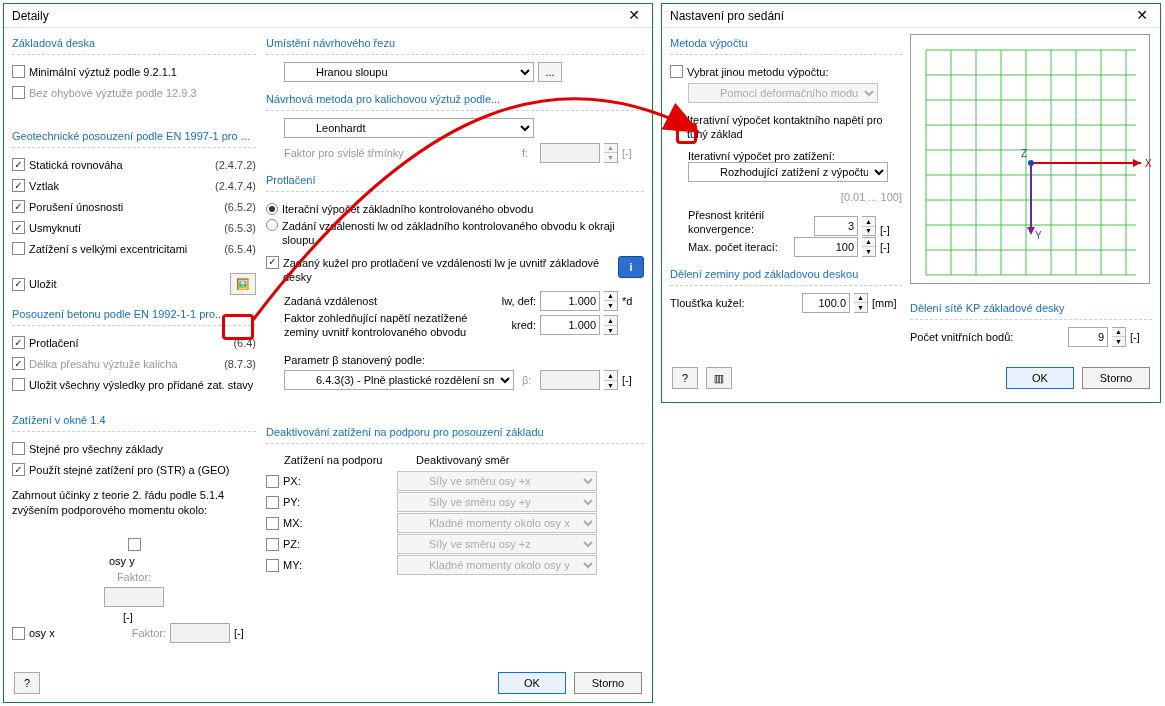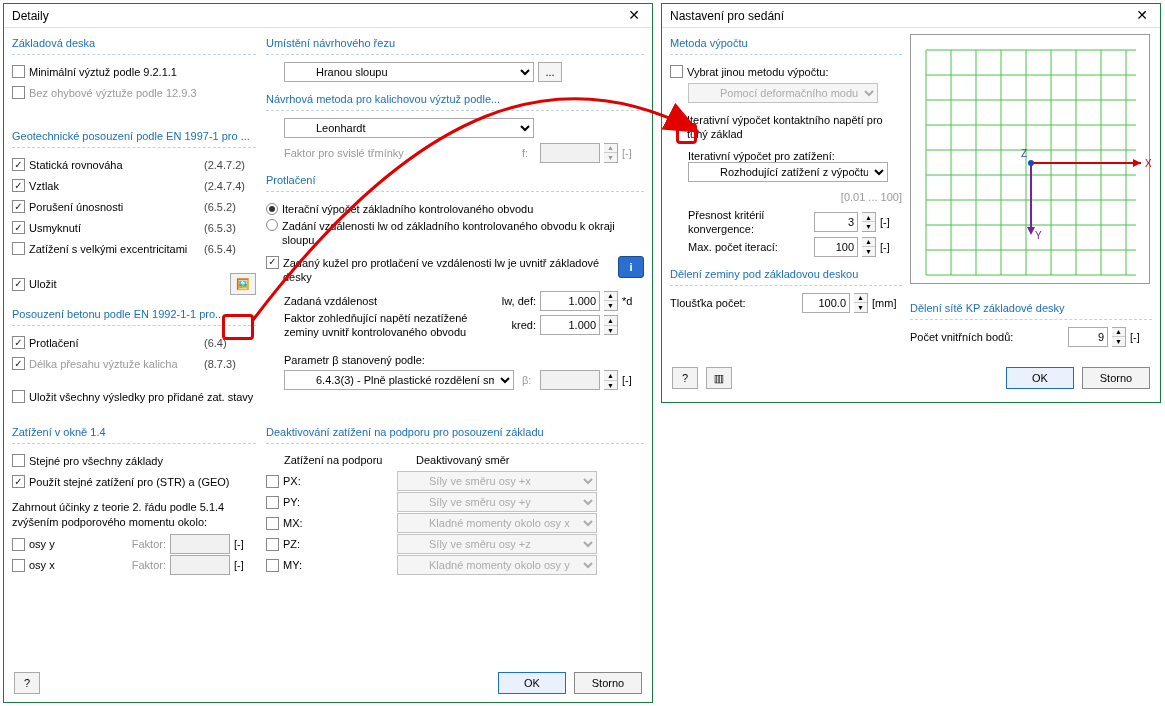--- a/index.html
+++ b/index.html
@@ -77,21 +77,21 @@
     align-items: center;
     justify-content: center;
     background:#fff;
   }
   .radio.checked::after {
     content:"";
     width:6px; height:6px; border-radius:50%;
     background:#333;
   }
   .field-label { flex: 1; }
-  .field-code { color:#444; width:52px; text-align:left; }
+  .field-code { color:#444; width:52px; text-align:right; }
   select, input[type=text] {
     font-family: inherit;
     font-size: 11px;
     border: 1px solid #aaa;
     background: #fff;
     padding: 1px 3px;
   }
   select { height: 20px; padding-left: 27px; }
   select[disabled], input[disabled] { background:#f1f1f1; color:#888; }
   .num-input {
@@ -218,38 +218,38 @@
         <div class="row">
             <span class="check checked"></span>
             <span class="field-label">Protlačení</span>
             <span class="field-code">(6.4)</span>
           </div>
         <div class="row disabled">
             <span class="check checked"></span>
             <span class="field-label">Délka přesahu výztuže kalicha</span>
             <span class="field-code">(8.7.3)</span>
           </div>
-        <div class="row" style="margin-top:12px;">
+        <div class="row" style="margin-top:0;">
             <span class="check"></span>
             <span class="field-label">Uložit všechny výsledky pro přidané zat. stavy</span>
           </div>
       </div>
 
       <div class="group" style="margin-top:16px;">
         <div class="group-title">Zatížení v okně 1.4</div>
         <div class="row">
             <span class="check"></span>
             <span class="field-label">Stejné pro všechny základy</span>
           </div>
         <div class="row">
             <span class="check checked"></span>
             <span class="field-label">Použít stejné zatížení pro (STR) a (GEO)</span>
           </div>
         <div style="margin-top:8px; line-height:1.35;">Zahrnout účinky z teorie 2. řádu podle 5.1.4 zvýšením podporového momentu okolo:</div>
-        <div class="row" style="margin-top:4px;">
+        <div class="row" style="margin-top:20px;flex-direction:column;">
           <span class="check"></span>
           <span style="width:50px;">osy y</span>
           <span style="flex:1;text-align:right;" class="dim">Faktor:</span>
           <input type="text" class="num-input" disabled="" style="">
             <span class="unit">[-]</span>
         </div>
         <div class="row">
           <span class="check"></span>
           <span style="width:50px;">osy x</span>
           <span style="flex:1;text-align:right;" class="dim">Faktor:</span>
@@ -399,44 +399,44 @@
             <span class="field-label" style="line-height:1.3;">Iterativní výpočet kontaktního napětí pro tuhý základ</span>
           </div>
         <div class="indent" style="margin-top:8px;">Iterativní výpočet pro zatížení:</div>
         <div class="row indent">
             <select style="width:200px;"><option>Rozhodující zatížení z výpočtu se</option></select>
           </div>
         <div class="row indent" style="margin-top:4px;">
           <span style="flex:1;"></span>
           <span class="dim">[0.01 ... 100]</span>
         </div>
-        <div class="row indent" style="align-items:center;">
+        <div class="row indent" style="align-items:flex-end;">
           <span style="flex:1;line-height:1.3;">Přesnost kritérií konvergence:</span>
           <input type="text" class="num-input" style="width: 44px;" value="3">
             <span class="spin">
               <div>▲</div>
               <div>▼</div>
             </span>
             <span class="unit">[-]</span>
         </div>
         <div class="row indent">
           <span style="flex:1;">Max. počet iterací:</span>
-          <input type="text" class="num-input" style="width: 44px;" value="100">
+          <input type="text" class="num-input" style="width: 64px;" value="100">
             <span class="spin">
               <div>▲</div>
               <div>▼</div>
             </span>
             <span class="unit">[-]</span>
         </div>
       </div>
 
       <div class="group">
         <div class="group-title">Dělení zeminy pod základovou deskou</div>
         <div class="row">
-          <span style="flex:1;">Tloušťka počet:</span>
+          <span style="flex:1;">Tloušťka kužel:</span>
           <input type="text" class="num-input" style="width: 48px;" value="100.0">
             <span class="spin">
               <div>▲</div>
               <div>▼</div>
             </span>
           <span class="unit" style="width:30px;">[mm]</span>
         </div>
       </div>
     </div>
 

